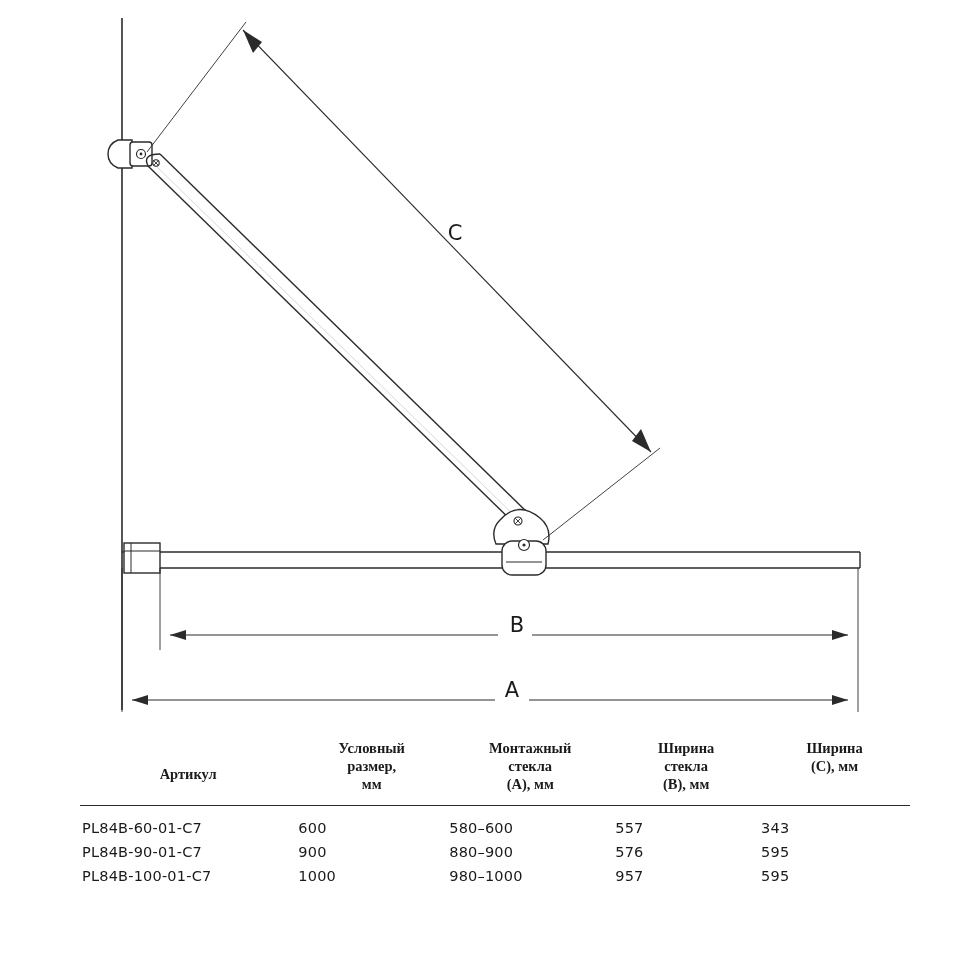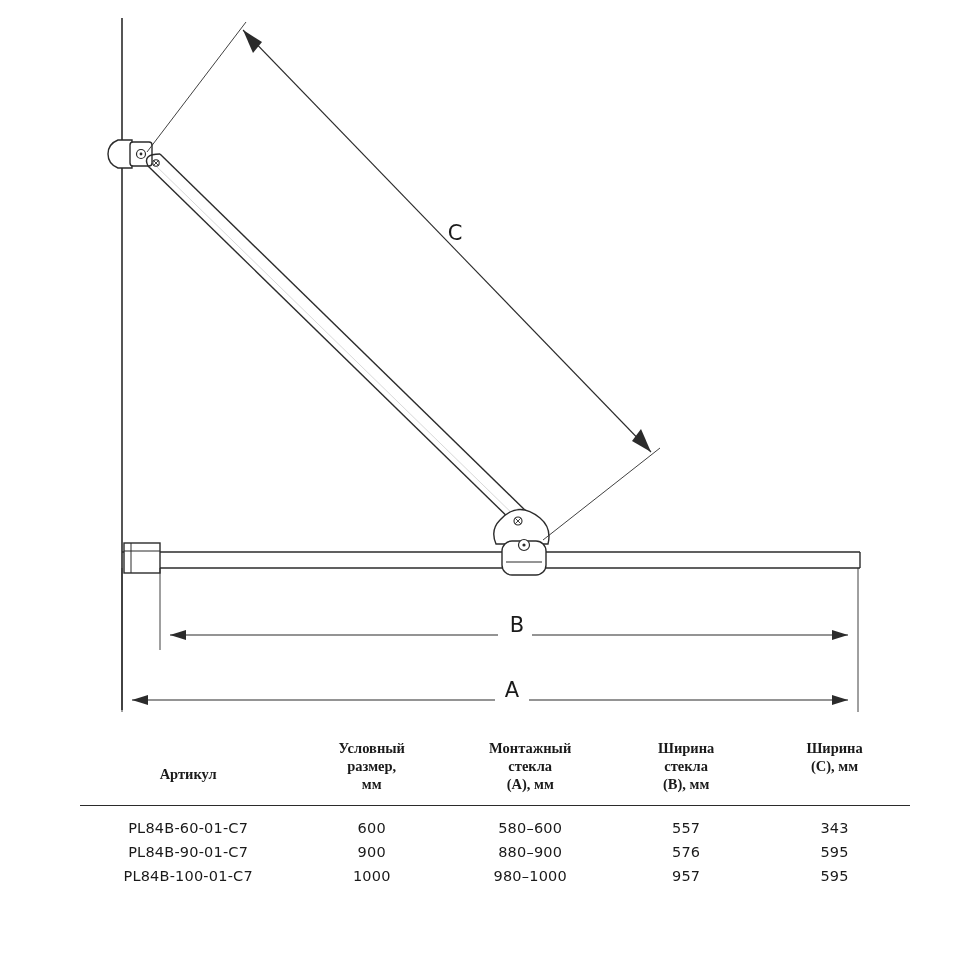--- a/index.html
+++ b/index.html
@@ -63,21 +63,21 @@
   }
   table.spec th.first-col {
     vertical-align: middle;
     padding-top: 20px;
   }
   table.spec td {
     font-family: "DejaVu Sans", sans-serif;
     font-size: 14.5px;
     color: #1a1a1a;
     padding: 4px 2px;
-    text-align: center;
+    text-align: left;
     border: none;
     letter-spacing: 0.2px;
   }
   table.spec thead tr th {
     border-bottom: 1px solid #2b2b2b;
   }
   .col-art { width: 215px; }
   .col-size { width: 150px; }
   .col-mount { width: 165px; }
   .col-glass { width: 145px; }

